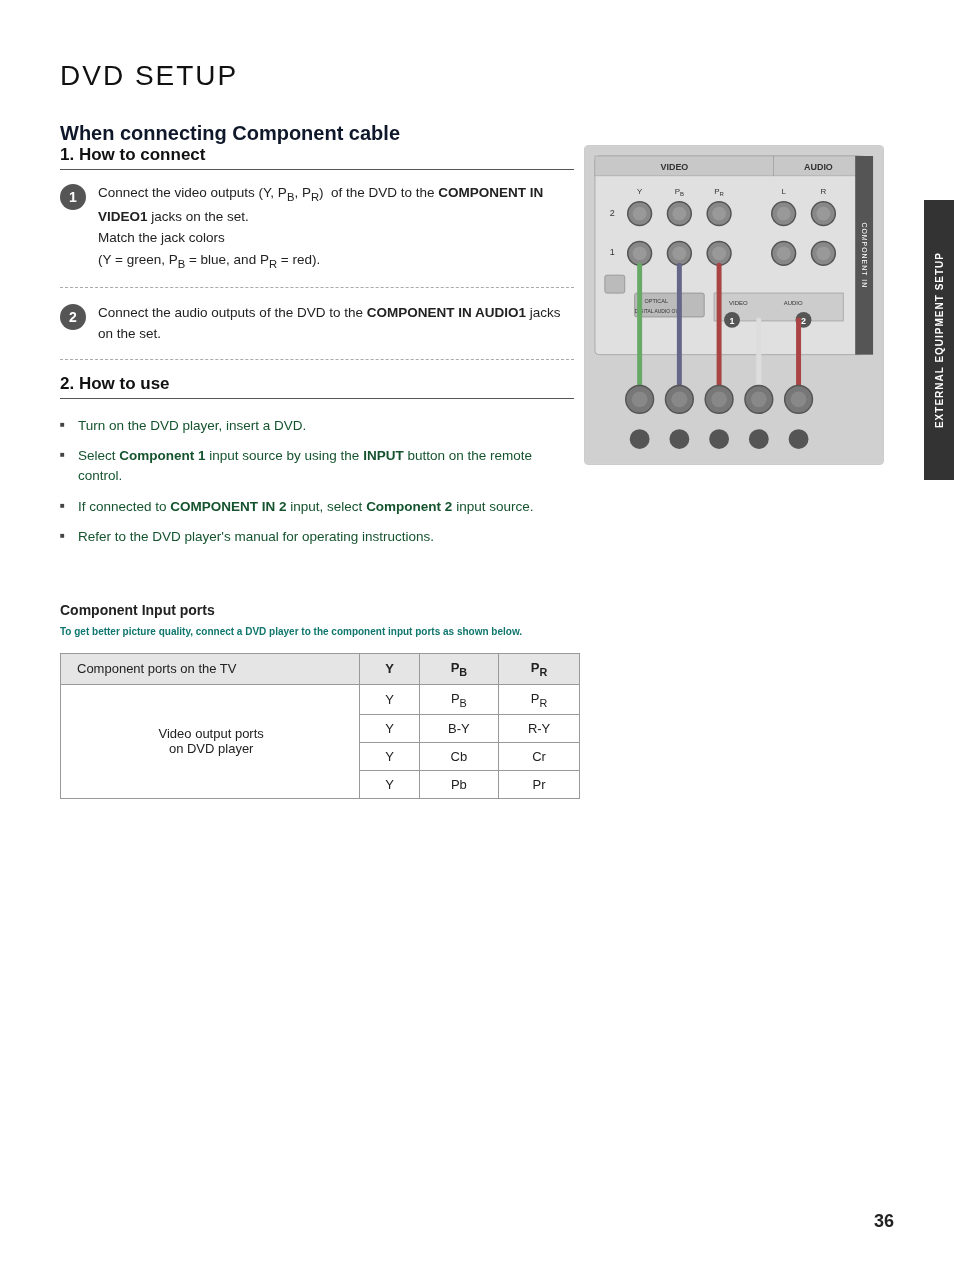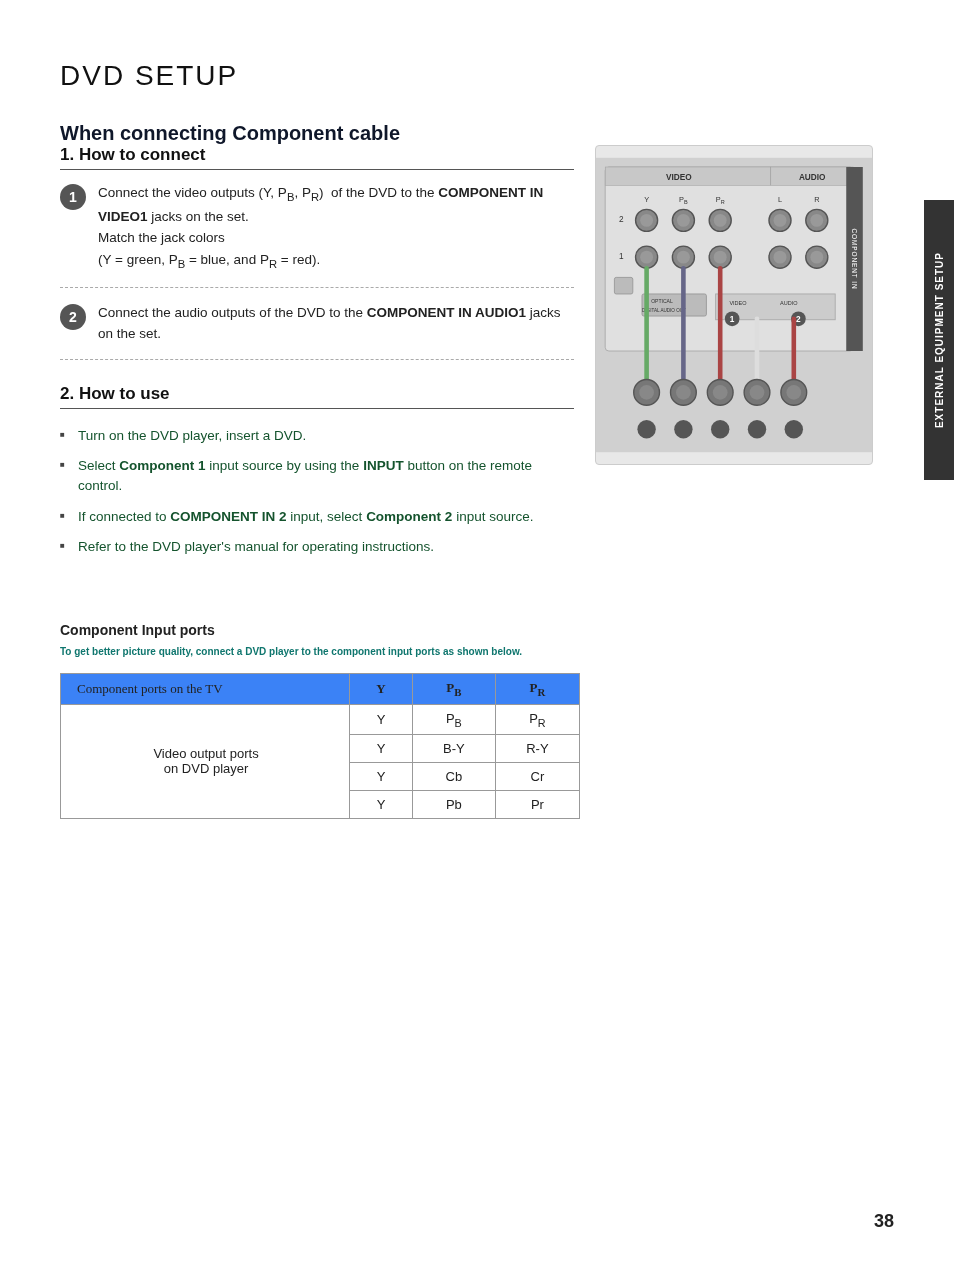--- a/index.html
+++ b/index.html
@@ -149,32 +149,32 @@
       top: 8px;
       color: #444;
     }
     .bullet-list li .bold {
       font-weight: bold;
       text-align: right;
     }
 
     
     .tv-diagram {
-      width: 278px;
+      width: 300px;
       height: 320px;
       background: #e8e8e8;
       border: 1px solid #ccc;
       border-radius: 4px;
       position: relative;
       overflow: hidden;
     }
 
     
     .component-section {
-      margin-top: 40px;
+      margin-top: 30px;
     }
     .component-section-title {
       font-size: 14px;
       font-weight: bold;
       margin-bottom: 8px;
     }
     .component-section-subtitle {
       font-size: 10px;
       margin-bottom: 16px;
       color: #0f766e;
@@ -192,23 +192,22 @@
       border: 1px solid #999;
       padding: 6px 14px;
       text-align: center;
       vertical-align: middle;
     }
     .port-table .label-cell {
       text-align: left;
       padding-left: 16px;
     }
     .port-table .header-row td {
-      background: #3b82f6;
+      background: #e5e5e5;
       font-weight: normal;
-      font-family: Liberation Serif, serif;
     }
     .port-table .video-row td {
       background: #fff;
     }
 
     
     .tv-svg {
       width: 100%;
       height: 100%;
     }
@@ -239,21 +238,21 @@
         </div>
       </div>
 
       <div class="step-item">
         <div class="step-circle">2</div>
         <div class="step-text">
           Connect the audio outputs of the DVD to the <span class="bold">COMPONENT IN AUDIO1</span> jacks on the set.
         </div>
       </div>
 
-      <h3 class="subsection-title" style="margin-top:24px;">2. How to use</h3>
+      <h3 class="subsection-title" style="margin-top:14px;">2. How to use</h3>
       <ul class="bullet-list">
         <li>Turn on the DVD player, insert a DVD.</li>
         <li>Select <span class="bold">Component 1</span> input source by using the <span class="bold">INPUT</span> button on the remote control.</li>
         <li>If connected to <span class="bold">COMPONENT IN 2</span> input, select <span class="bold">Component 2</span> input source.</li>
         <li>Refer to the DVD player's manual for operating instructions.</li>
       </ul>
     </div>
 
     <div class="right-col">
       <div class="tv-diagram">
@@ -383,15 +382,15 @@
         </tr>
         <tr class="video-row">
           <td>Y</td>
           <td>Pb</td>
           <td>Pr</td>
         </tr>
       </tbody>
     </table>
   </div>
 
-  <div class="page-number">38</div>
+  <div class="page-number">36</div>
 
 </div>
 
 </body></html>

